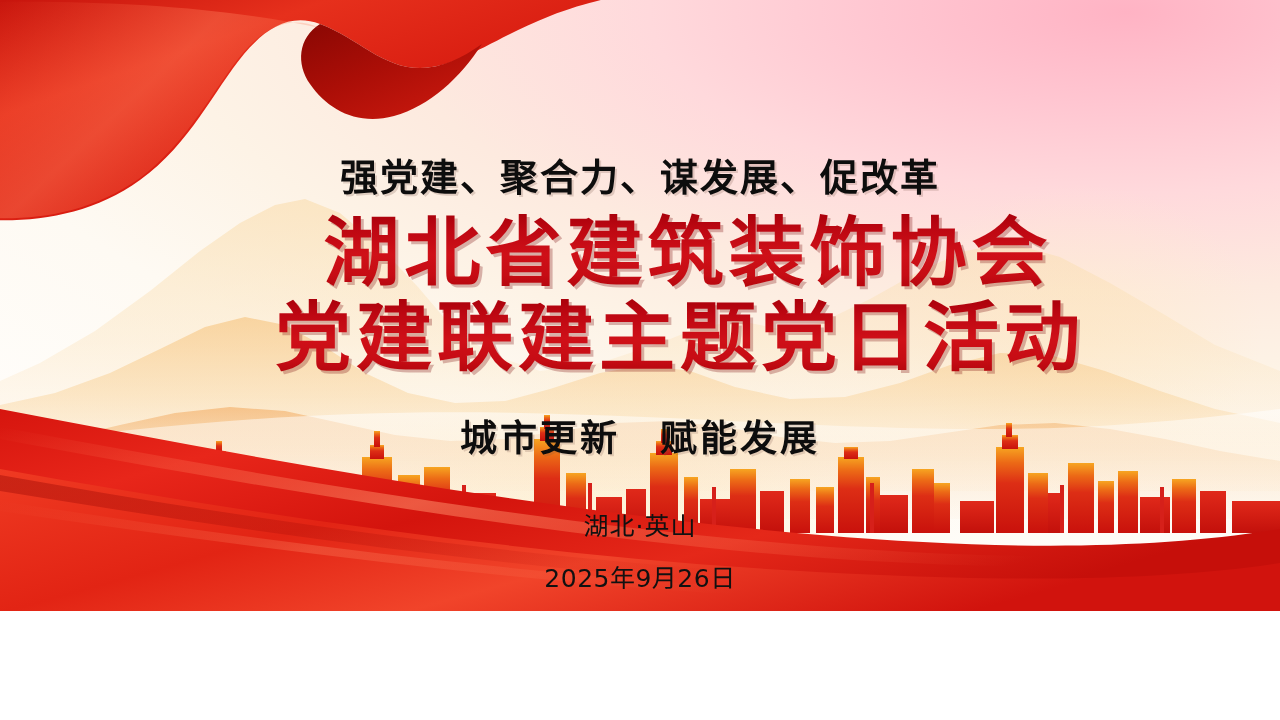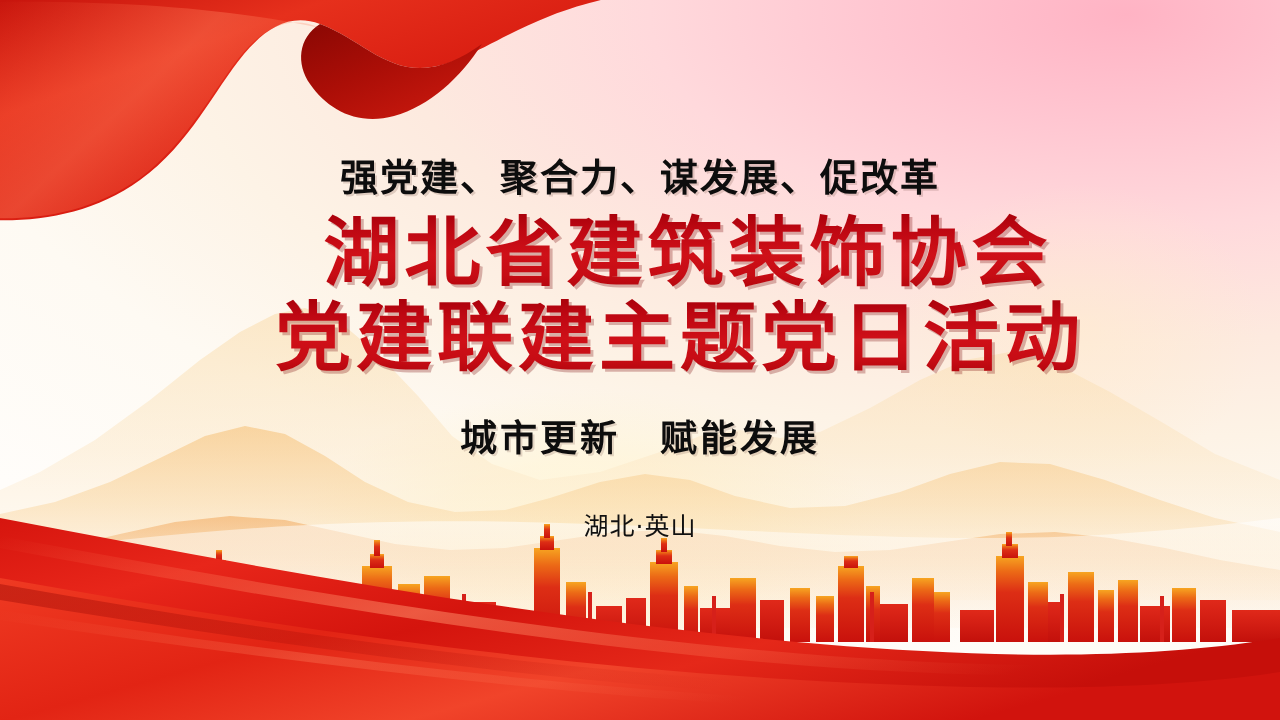--- a/index.html
+++ b/index.html
@@ -3,21 +3,21 @@
 <meta charset="utf-8">
 <title>湖北省建筑装饰协会党建联建主题党日活动</title>
 <style>
   html,body{margin:0;padding:0;background:#fff;}
   body{
     font-family:"Liberation Sans","DejaVu Sans",sans-serif;
   }
   #poster{
     position:relative;
     width:1280px;
-    height:720px;
+    height:611px;
     overflow:hidden;
     background:
       radial-gradient(120% 95% at 88% 2%,  #ffb3c4 0%, #ffc6d1 16%, #ffd9dc 31%, #fdeadf 48%, #fdf3e6 62%, #fefaf3 78%, #fffdfa 100%),
       linear-gradient(160deg,#fff4ef 0%,#fff9f2 55%,#ffffff 100%);
   }
 
   
   .glow{
     position:absolute;pointer-events:none;
   }
@@ -351,16 +351,17 @@
     <div class="kicker">强党建、聚合力、谋发展、促改革</div>
 
     <div class="title-main title-l1">湖北省建筑装饰协会</div>
 
     <div class="title-main title-l2">党建联建主题党日活动</div>
 
     <div class="subtitle">城市更新　赋能发展</div>
 
     <div class="place">湖北·英山</div>
 
+    <div class="date">2025年9月26日</div>
 
   </div>
 
 </div>
 
 </body></html>

